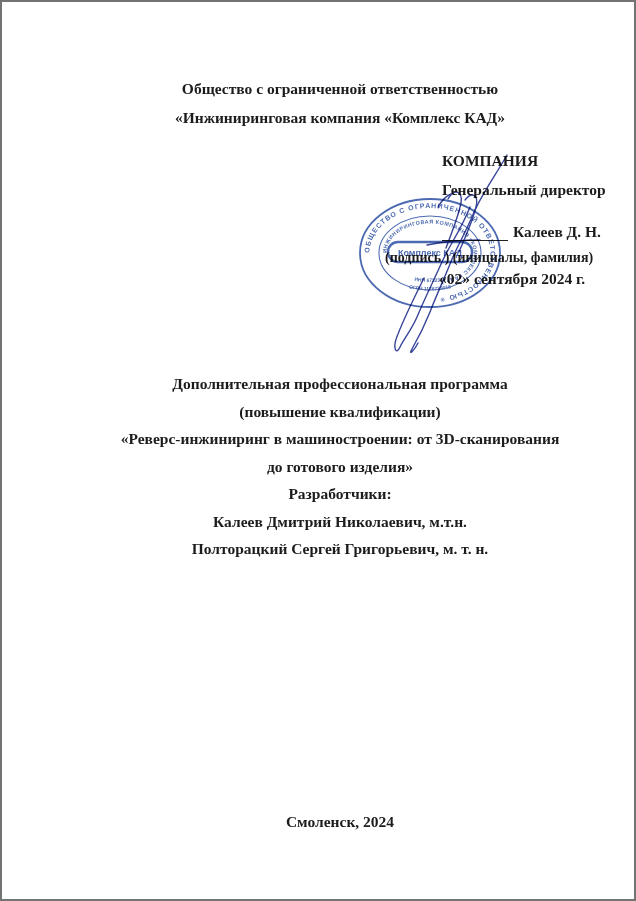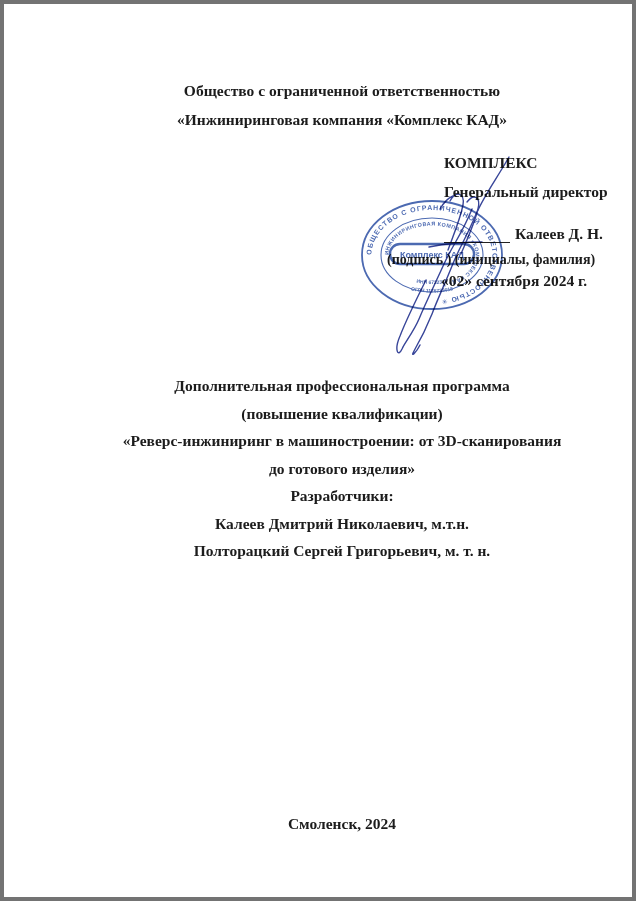--- a/index.html
+++ b/index.html
@@ -1,20 +1,20 @@
 <!DOCTYPE html>
 <html><head>
 <meta charset="utf-8">
 <style>
   html,body{margin:0;padding:0;background:#e9e9e9;}
   .page{
     position:relative;
     width:636px;height:901px;
     background:#ffffff;
-    border:4px solid #737373;
+    border:2px solid #737373;
     box-sizing:border-box;
     overflow:hidden;
     font-family:"Liberation Serif","DejaVu Serif",serif;
     color:#1c1c1c;
     font-weight:700;
   }
   .center-block{
     position:absolute;
     left:38px;width:600px;
     text-align:center;
@@ -38,21 +38,21 @@
 </head>
 <body>
 
 <div class="page">
 
   <div class="center-block org-block">
     <div>Общество с ограниченной ответственностью</div>
     <div>«Инжиниринговая компания «Комплекс КАД»</div>
   </div>
 
-  <div class="abs approve">КОМПЛЕКС</div>
+  <div class="abs approve">КОМПАНИЯ</div>
   <div class="abs director">Генеральный директор</div>
 
   <div class="abs sig-row">
     <span class="sig-line"></span>
     <span>Калеев Д. Н.</span>
   </div>
 
   <div class="abs caption">(подпись ) (инициалы, фамилия)</div>
   <div class="abs date-line">«02» сентября 2024 г.</div>
 

